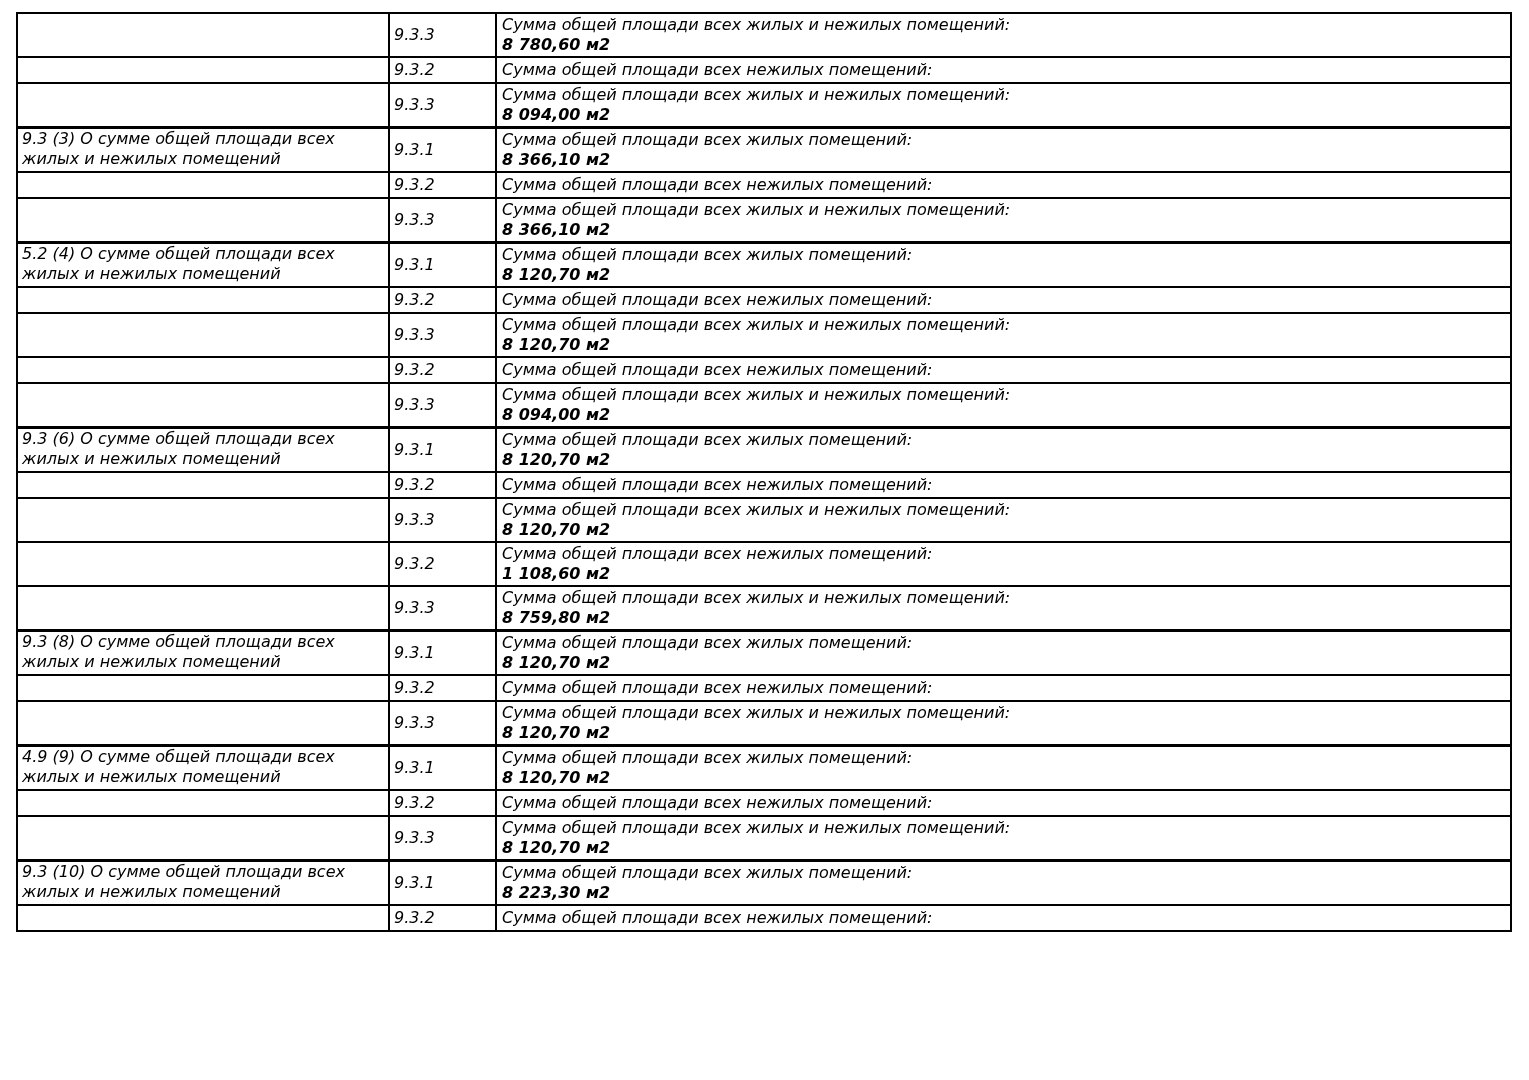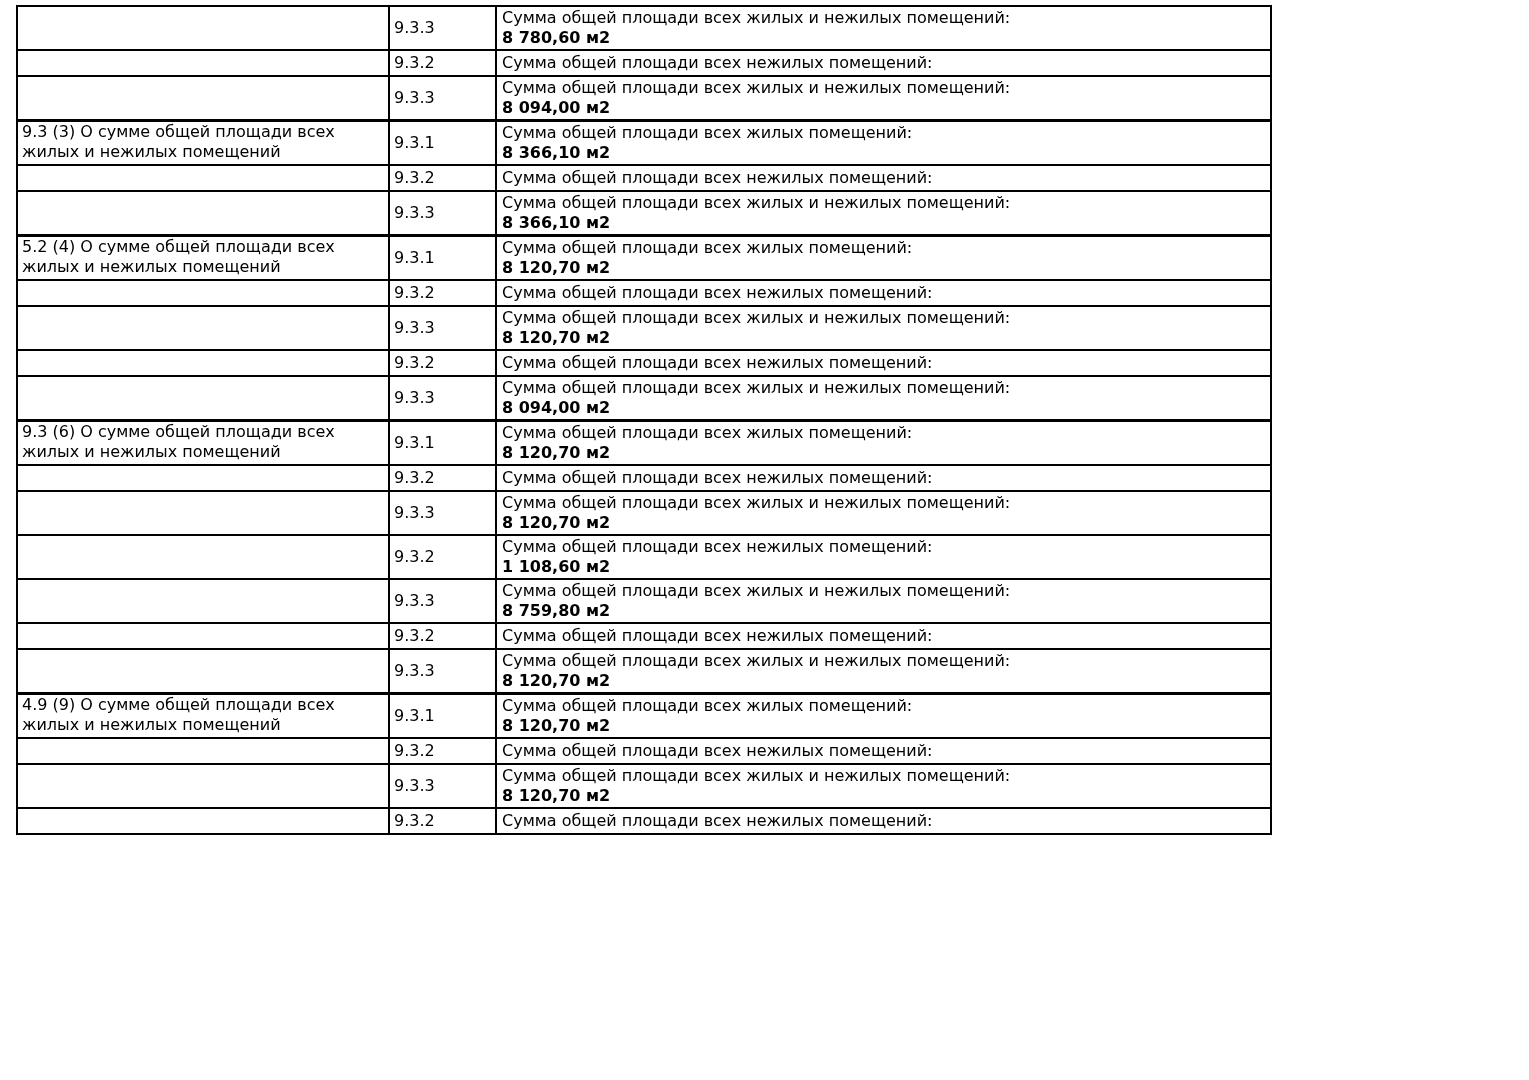--- a/index.html
+++ b/index.html
@@ -12,24 +12,25 @@
     width: 1529px;
     height: 1080px;
     background: #ffffff;
     overflow: hidden;
     font-family: "DejaVu Sans", "Liberation Sans", sans-serif;
     color: #000000;
   }
   table.decl-table {
     position: absolute;
     left: 16px;
-    top: 5px;
-    width: 1256px;
+    top: 12px;
+    width: 1496px;
     border-collapse: collapse;
     table-layout: fixed;
+    font-style: italic;
   }
   table.decl-table td {
     border: 2px solid #000000;
     font-size: 16px;
     line-height: 20px;
     overflow: hidden;
     word-wrap: break-word;
   }
   tr.data-row { height: 44px; }
   tr.data-row.single-line { height: 26px; }
@@ -181,20 +182,28 @@
     </td>
   </tr>
         <tr class="data-row">
     <td class="section-cell"></td>
     <td class="code-cell">9.3.3</td>
     <td class="detail-cell">
       <div class="detail-label">Сумма общей площади всех жилых и нежилых помещений:</div>
       <div class="detail-value">8 759,80 м2</div>
     </td>
   </tr>
+        <tr class="data-row group-start">
+    <td class="section-cell">9.3 (8) О сумме общей площади всех жилых и нежилых помещений</td>
+    <td class="code-cell">9.3.1</td>
+    <td class="detail-cell">
+      <div class="detail-label">Сумма общей площади всех жилых помещений:</div>
+      <div class="detail-value">8 120,70 м2</div>
+    </td>
+  </tr>
         <tr class="data-row single-line">
     <td class="section-cell"></td>
     <td class="code-cell">9.3.2</td>
     <td class="detail-cell">
       <div class="detail-label">Сумма общей площади всех нежилых помещений:</div>
 
     </td>
   </tr>
         <tr class="data-row">
     <td class="section-cell"></td>
@@ -219,20 +228,28 @@
       <div class="detail-label">Сумма общей площади всех нежилых помещений:</div>
 
     </td>
   </tr>
         <tr class="data-row">
     <td class="section-cell"></td>
     <td class="code-cell">9.3.3</td>
     <td class="detail-cell">
       <div class="detail-label">Сумма общей площади всех жилых и нежилых помещений:</div>
       <div class="detail-value">8 120,70 м2</div>
+    </td>
+  </tr>
+        <tr class="data-row group-start">
+    <td class="section-cell">9.3 (10) О сумме общей площади всех жилых и нежилых помещений</td>
+    <td class="code-cell">9.3.1</td>
+    <td class="detail-cell">
+      <div class="detail-label">Сумма общей площади всех жилых помещений:</div>
+      <div class="detail-value">8 223,30 м2</div>
     </td>
   </tr>
         <tr class="data-row single-line">
     <td class="section-cell"></td>
     <td class="code-cell">9.3.2</td>
     <td class="detail-cell">
       <div class="detail-label">Сумма общей площади всех нежилых помещений:</div>
 
     </td>
   </tr>

